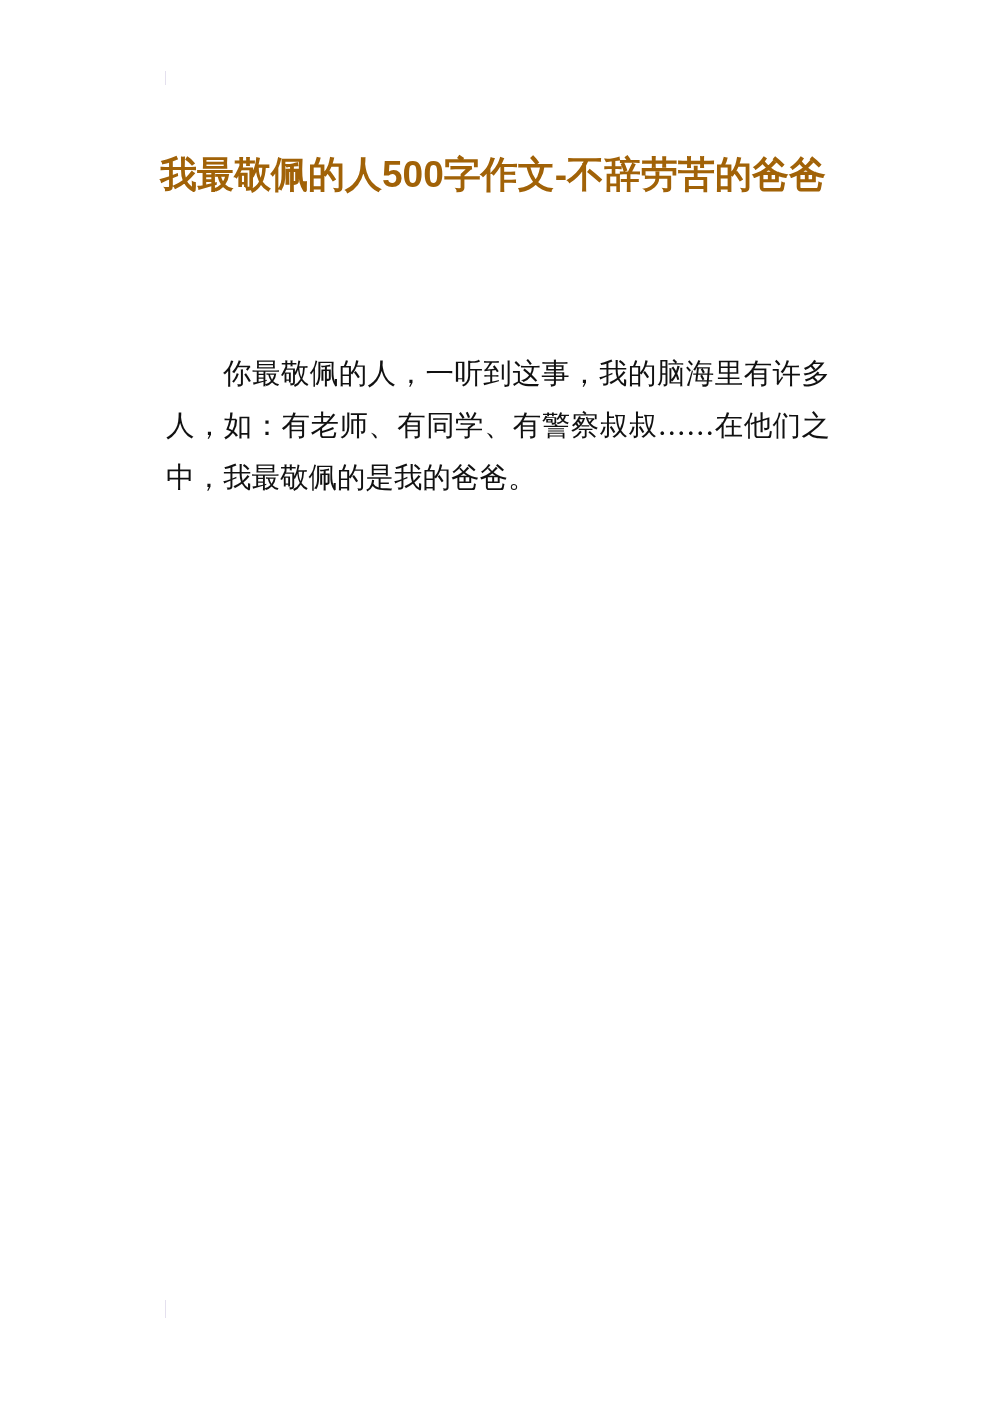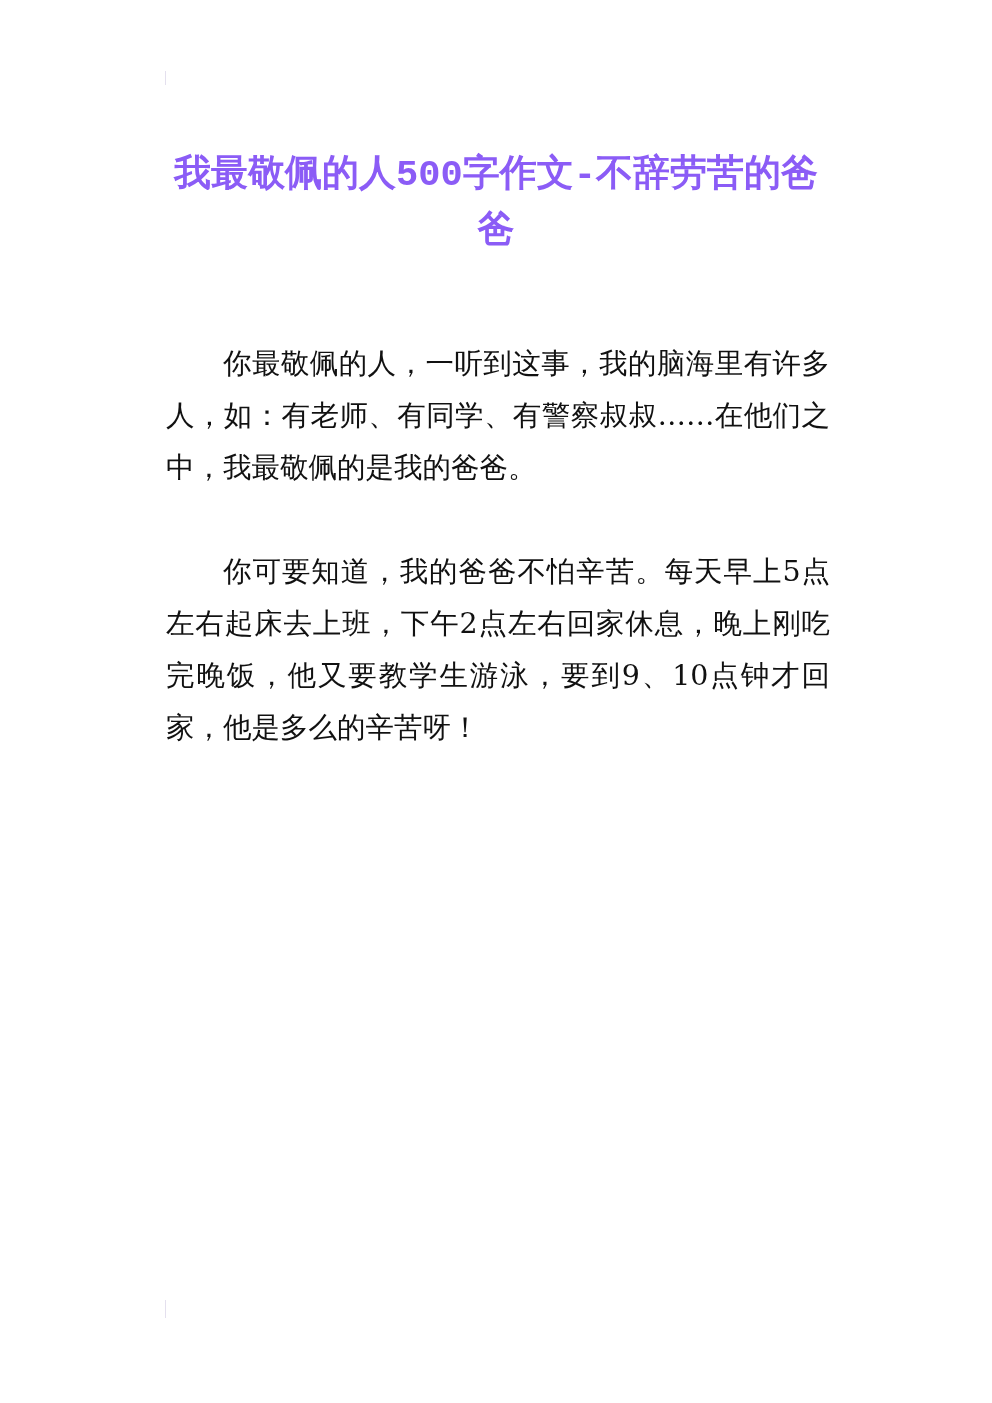--- a/index.html
+++ b/index.html
@@ -5,39 +5,38 @@
   html, body { margin: 0; padding: 0; background: #ffffff; }
   body { width: 992px; height: 1403px; position: relative; overflow: hidden; }
   .page { position: absolute; left: 0; top: 0; width: 992px; height: 1403px; background: #ffffff; }
   .corner-mark {
     position: absolute; width: 1px; background: #e4e0ee;
   }
   .corner-mark.top { left: 165px; top: 71px; height: 14px; }
   .corner-mark.bottom { left: 165px; top: 1300px; height: 18px; }
   .title {
     position: absolute; left: 160px; top: 122px; width: 672px;
-    text-align: center; color: #8b5cf6;
-    font-family: Liberation Mono, monospace; font-weight: bold;
+    color: #a16207;
+    font-family: Liberation Sans, sans-serif; font-weight: bold;
     font-size: 37px; line-height: 56px; letter-spacing: 0px;
   }
   .body {
-    position: absolute; left: 166px; top: 338px; width: 664px;
+    position: absolute; left: 166px; top: 348px; width: 664px;
     color: #111; font-family: "DejaVu Serif", serif;
     font-size: 28.5px; line-height: 52px;
   }
   .para { margin: 0; text-indent: 2em; text-align: justify; }
   .para + .para { margin-top: 52px; }
 </style>
 </head>
 <body>
 
 <div class="page">
   <div class="corner-mark top"></div>
 
   <h1 class="title">我最敬佩的人500字作文-不辞劳苦的爸爸</h1>
 
   <div class="body">
     <p class="para">你最敬佩的人，一听到这事，我的脑海里有许多人，如：有老师、有同学、有警察叔叔……在他们之中，我最敬佩的是我的爸爸。</p>
-    <p class="para">你可要知道，我的爸爸不怕辛苦。每天早上5点左右起床去上班，下午2点左右回家休息，晚上刚吃完晚饭，他又要教学生游泳，要到9、10点钟才回家，他是多么的辛苦呀！</p>
   </div>
 
   <div class="corner-mark bottom"></div>
 </div>
 
 </body></html>

